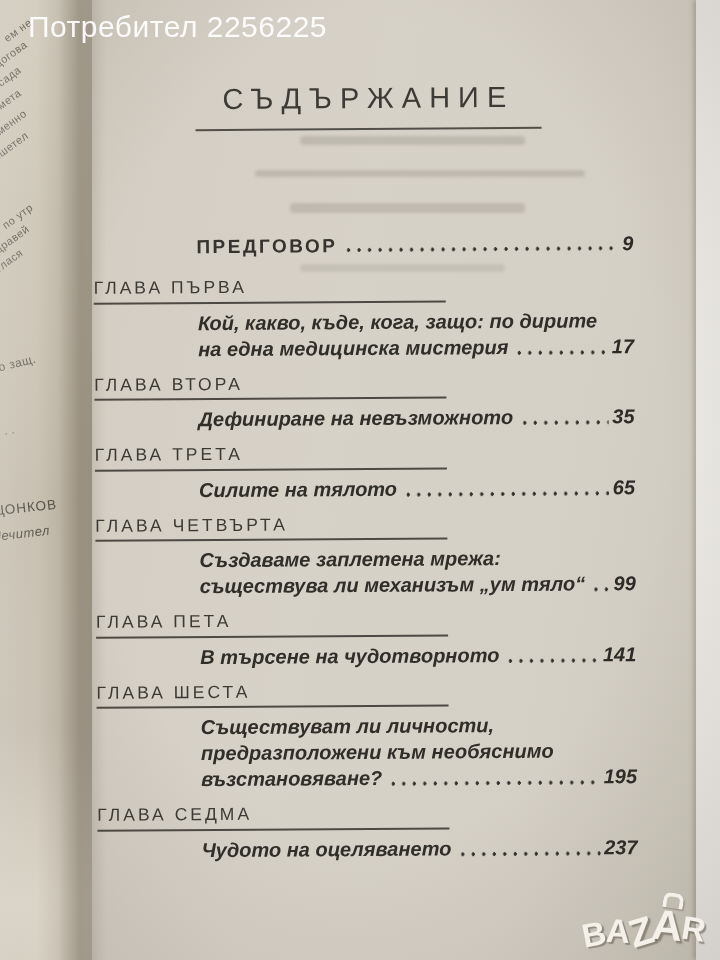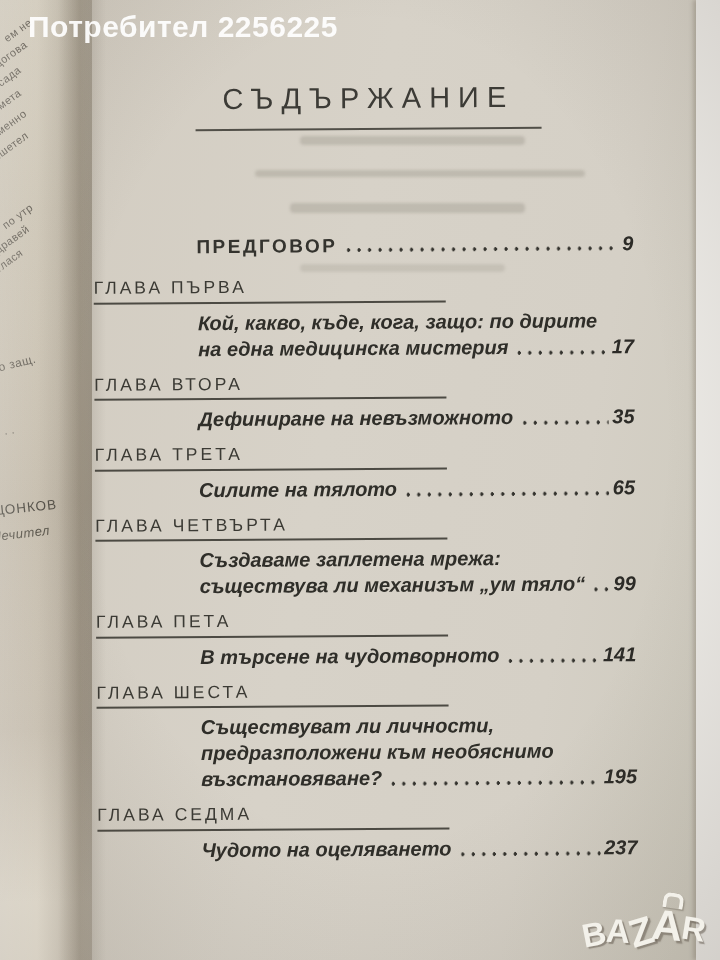--- a/index.html
+++ b/index.html
@@ -38,21 +38,21 @@
     position:absolute;left:58px;top:0;width:48px;height:960px;
     background:linear-gradient(90deg,rgba(0,0,0,0) 0%,rgba(92,81,64,.26) 45%,rgba(64,55,42,.10) 72%,rgba(0,0,0,0) 100%);
   }
   
   .page-edge{
     position:absolute;right:0;top:0;width:24px;height:960px;background:#ebe9e5;
     box-shadow:-3px 0 4px rgba(118,108,92,.35);
   }
   
   .user-mark{
-    position:absolute;top:10px;left:28px;font-size:30px;font-weight:bold;
+    position:absolute;top:10px;left:28px;font-size:30px;font-weight:normal;
     color:rgba(255,255,255,.92);letter-spacing:.5px;z-index:9;
   }
   .brand-mark{
     position:absolute;right:14px;bottom:12px;display:flex;align-items:flex-end;
     transform:rotate(-3deg);z-index:9;
   }
   .brand-letter{
     font-weight:bold;font-size:33px;color:#f3f1ea;line-height:1;
     text-shadow:2px 2px 1px rgba(98,90,78,.55);position:relative;
   }

